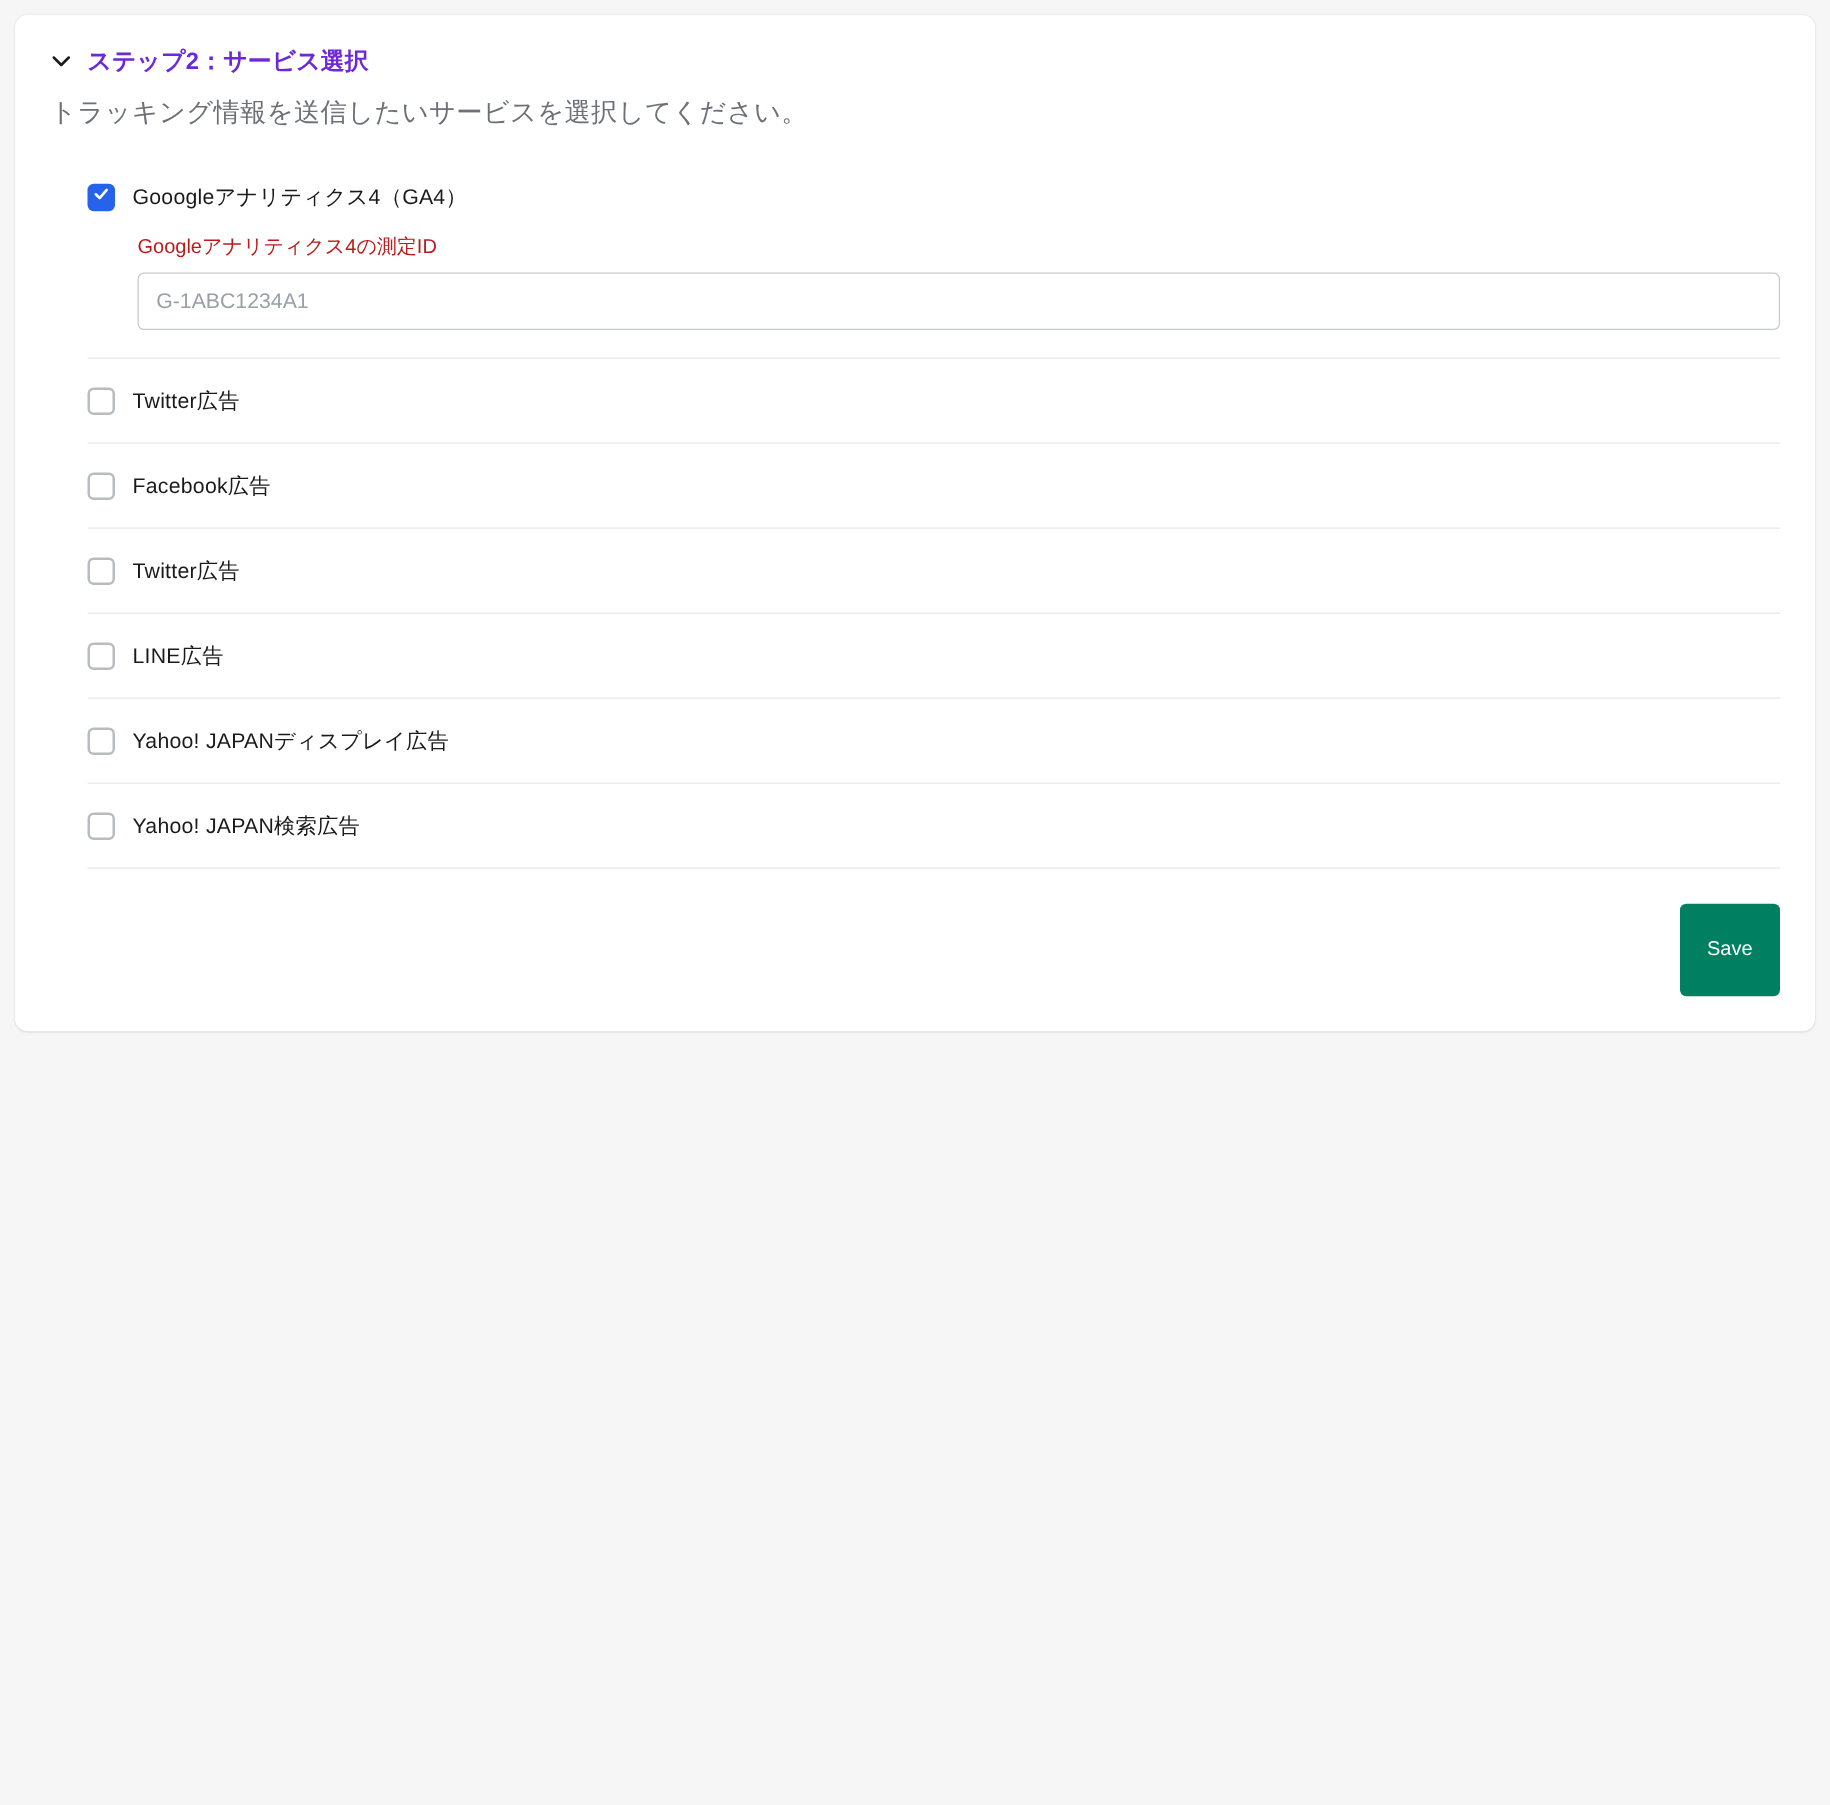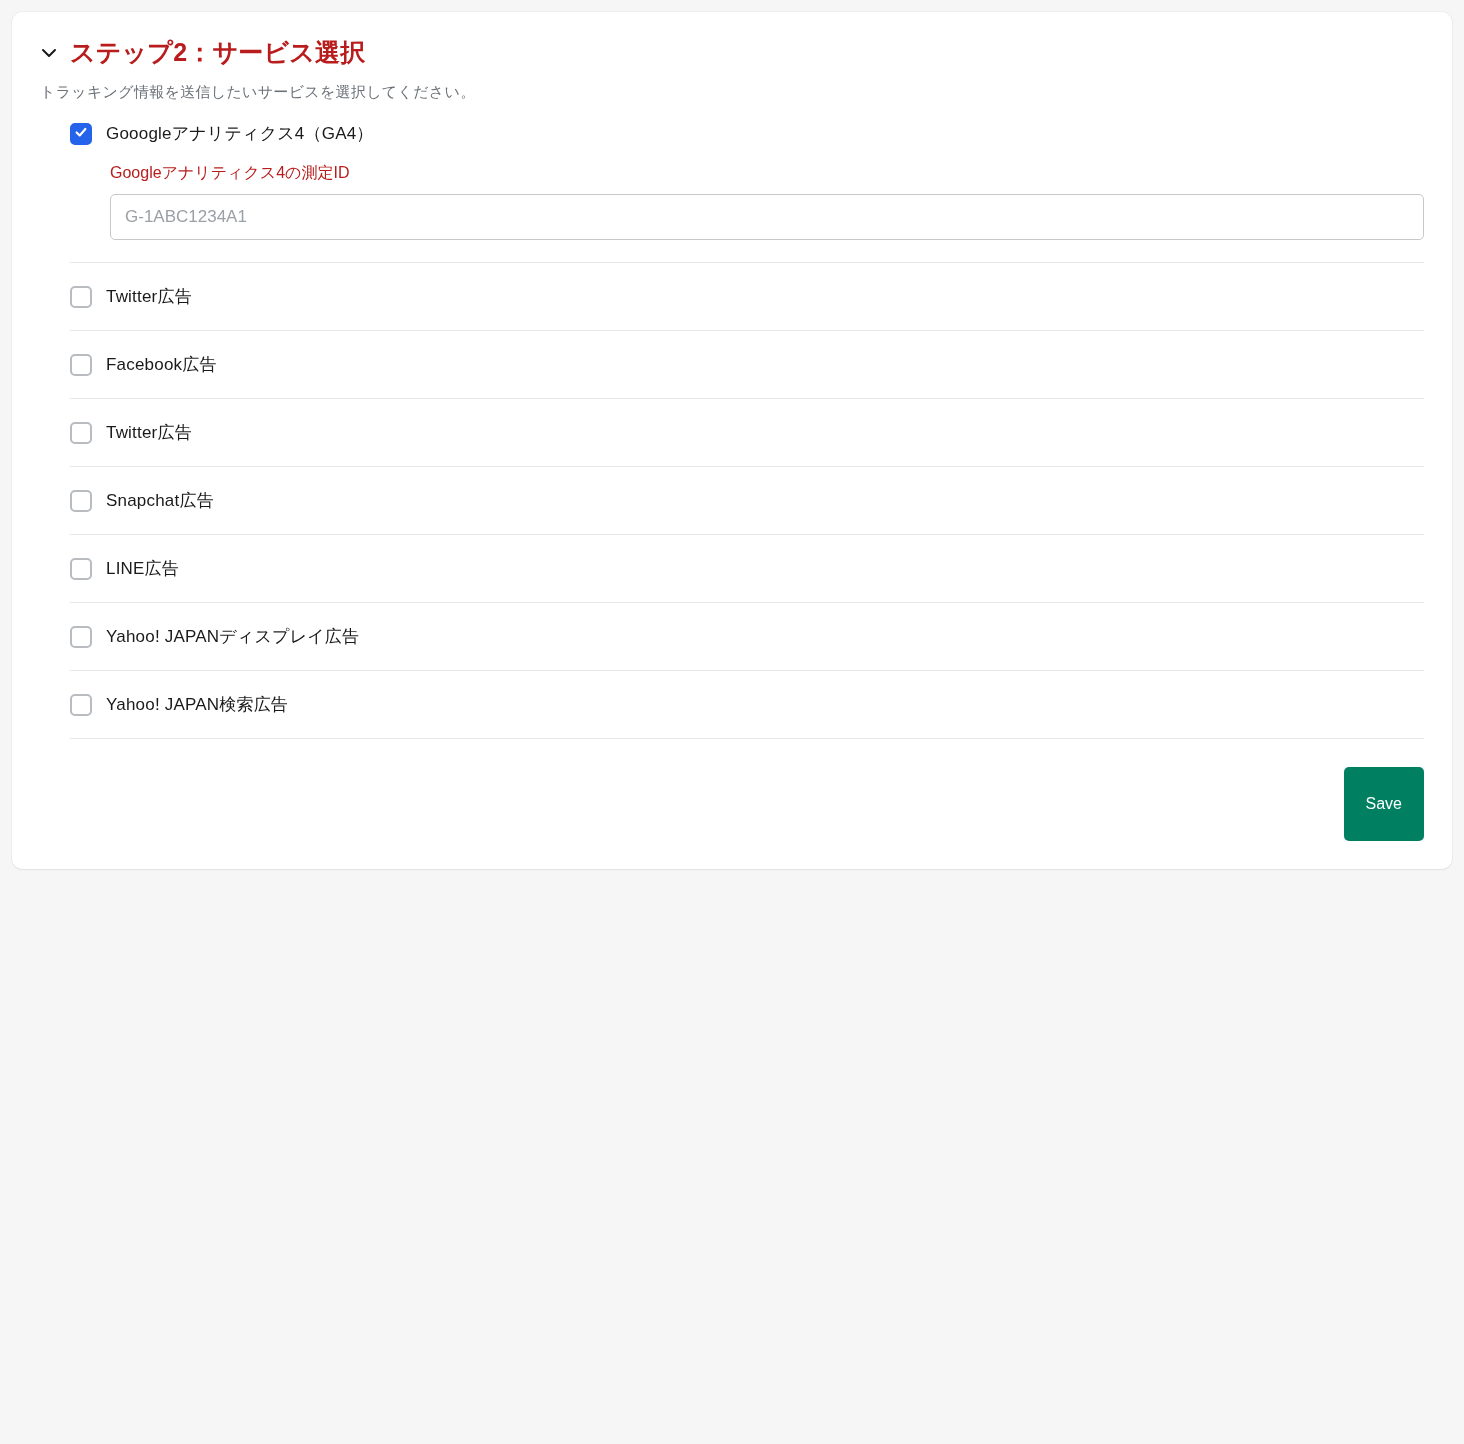--- a/index.html
+++ b/index.html
@@ -29,29 +29,29 @@
     }
     .step-header .chevron {
       width: 18px;
       height: 18px;
       display: inline-flex;
       align-items: center;
       justify-content: center;
       color: #1a1a1a;
     }
     .step-header h2 {
-      font-size: 25px;
+      font-size: 19px;
       font-weight: 600;
-      color: #b91c1c;
+      color: #6d28d9;
       letter-spacing: 0.2px;
     }
     .description {
       color: #6b7177;
-      font-size: 15px;
-      margin-bottom: 16px;
+      font-size: 21px;
+      margin-bottom: 38px;
       letter-spacing: 0.3px;
     }
     .services {
       margin-left: 30px;
     }
     .service-row {
       border-bottom: 1px solid #e6e8ea;
       padding: 22px 0 22px 0;
     }
     .service-row.first {
@@ -188,28 +188,20 @@
 
     <div class="service-row">
       <div class="service-check">
         <span class="checkbox">
           
         </span>
         <span class="service-label">Twitter広告</span>
       </div>
     </div>
 
-    <div class="service-row">
-      <div class="service-check">
-        <span class="checkbox">
-          
-        </span>
-        <span class="service-label">Snapchat広告</span>
-      </div>
-    </div>
 
     <div class="service-row">
       <div class="service-check">
         <span class="checkbox">
           
         </span>
         <span class="service-label">LINE広告</span>
       </div>
     </div>
 

